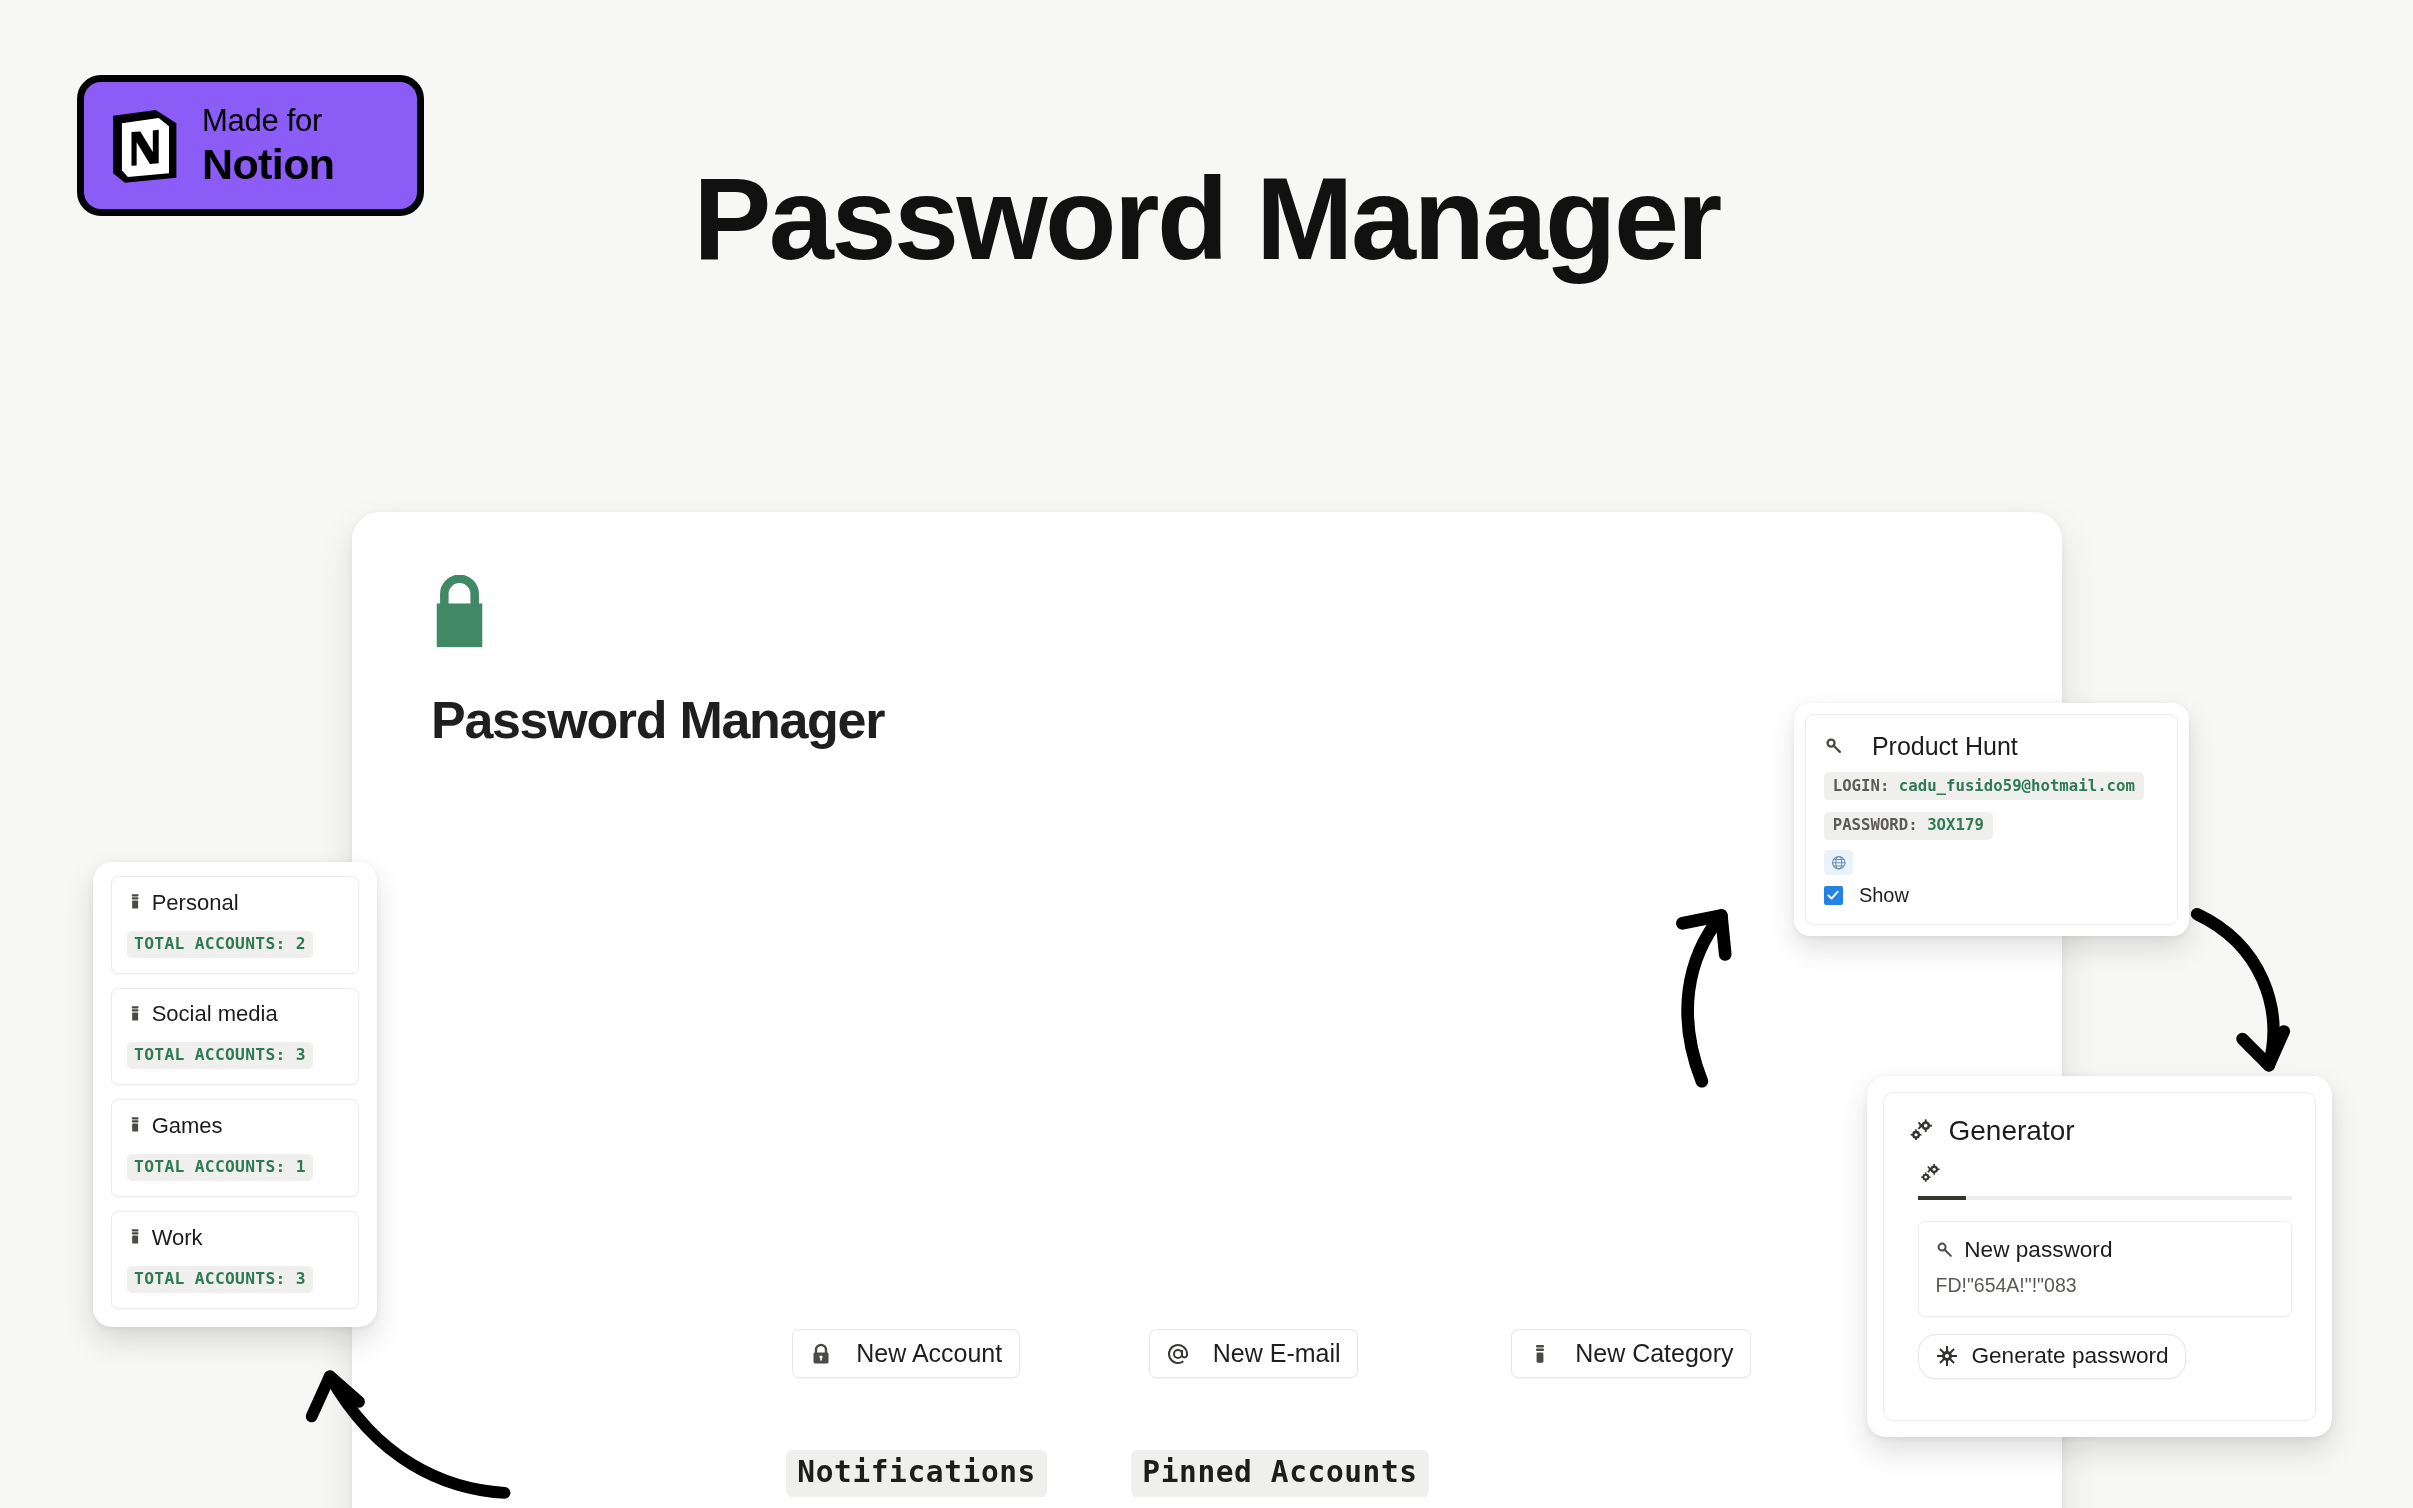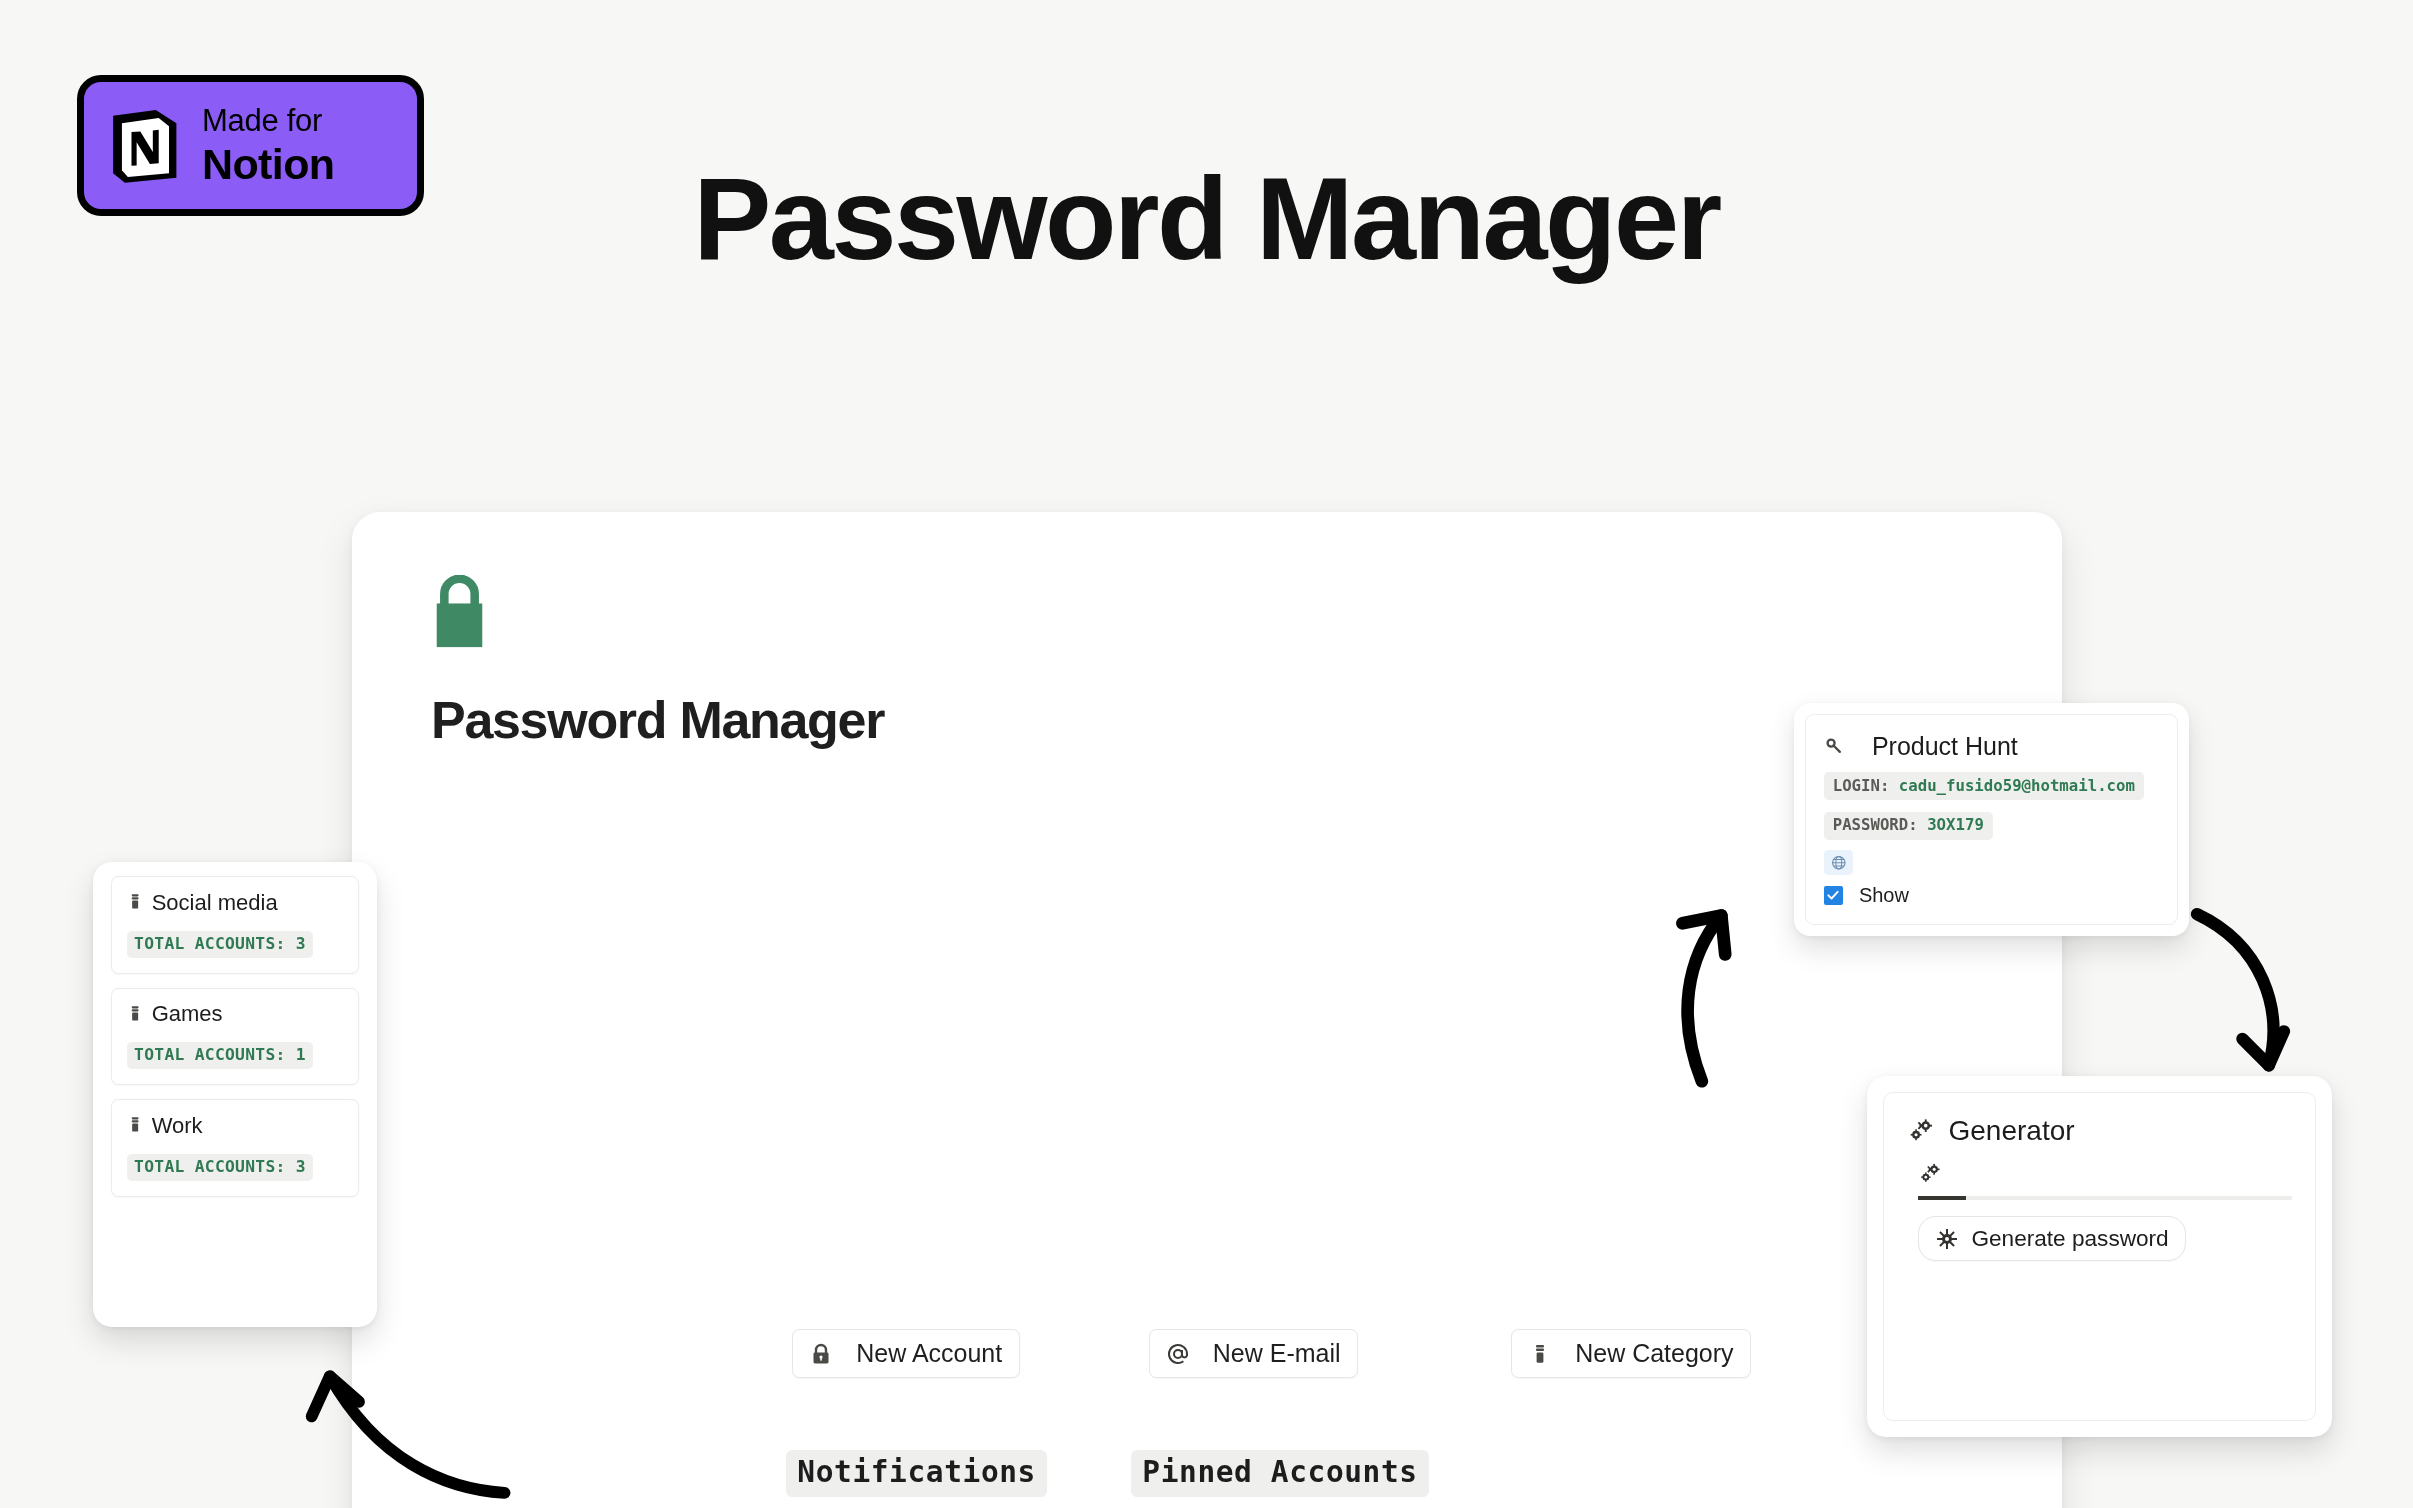--- a/index.html
+++ b/index.html
@@ -242,20 +242,31 @@
     <path d="M18 95 C 5 62, 10 32, 28 10" fill="none" stroke="#000" stroke-width="6.5" stroke-linecap="round"></path>
     <path d="M28 10 L8 14 M28 10 L30 30" fill="none" stroke="#000" stroke-width="6.5" stroke-linecap="round"></path>
   </svg>
 
   <svg class="arrow" style="left:2168px;top:899px;width:145px;height:189px" viewBox="0 0 70 100">
     <path d="M12 8 C 46 24, 58 58, 50 88" fill="none" stroke="#000" stroke-width="6.5" stroke-linecap="round"></path>
     <path d="M50 88 L36 74 M50 88 L58 70" fill="none" stroke="#000" stroke-width="6.5" stroke-linecap="round"></path>
   </svg>
 
   <div class="cat-panel">
+    <div class="cat-card">
+      <div class="cat-name">
+        <svg class="db-ic" viewBox="0 0 24 26">
+          <rect x="7" y="1" width="10" height="3" rx="1.2" fill="#4a4a47"></rect>
+          <rect x="7" y="5.4" width="10" height="3" rx="1.2" fill="#4a4a47"></rect>
+          <rect x="7.6" y="10" width="8.8" height="12" rx="1.4" fill="#4a4a47"></rect>
+        </svg>
+        <span>Personal</span>
+      </div>
+      <span class="pill pill-green">TOTAL ACCOUNTS: 2</span>
+    </div>
     <div class="cat-card">
       <div class="cat-name">
         <svg class="db-ic" viewBox="0 0 24 26">
           <rect x="7" y="1" width="10" height="3" rx="1.2" fill="#4a4a47"></rect>
           <rect x="7" y="5.4" width="10" height="3" rx="1.2" fill="#4a4a47"></rect>
           <rect x="7.6" y="10" width="8.8" height="12" rx="1.4" fill="#4a4a47"></rect>
         </svg>
         <span>Social media</span>
       </div>
       <span class="pill pill-green">TOTAL ACCOUNTS: 3</span>
@@ -356,20 +367,30 @@
             <rect x="6.8" y="11" width="1.4" height="9"></rect>
             <rect x="3" y="14.8" width="9" height="1.4"></rect>
             <rect x="6.8" y="12.2" width="1.4" height="6.6" transform="rotate(-45 7.5 15.5)"></rect>
             <rect x="6.8" y="12.2" width="1.4" height="6.6" transform="rotate(45 7.5 15.5)"></rect>
           </g>
           <circle cx="7.5" cy="15.5" r="1.3" fill="#fff"></circle>
         </svg>
       </div>
       <div class="gen-rule"></div>
 
+      <div class="gen-pwcard">
+        <div class="gen-pwlabel">
+          <svg class="key-ic" viewBox="0 0 24 24">
+            <circle cx="8.5" cy="8.5" r="4.2" fill="none" stroke="#4a4a47" stroke-width="2.4"></circle>
+            <path d="M11.4 11.4 L19 19" stroke="#4a4a47" stroke-width="2.4" stroke-linecap="round"></path>
+          </svg>
+          <span>New password</span>
+        </div>
+        <div class="gen-pwval">FD!"654A!"!"083</div>
+      </div>
 
       <div class="gen-btn">
         <svg style="width:24px;height:24px;flex:none" viewBox="0 0 24 24">
           <g fill="#35332f">
             <circle cx="12" cy="12" r="5"></circle>
             <rect x="11" y="2" width="2" height="20"></rect>
             <rect x="2" y="11" width="20" height="2"></rect>
             <rect x="11" y="2" width="2" height="20" transform="rotate(45 12 12)"></rect>
             <rect x="11" y="2" width="2" height="20" transform="rotate(-45 12 12)"></rect>
           </g>

